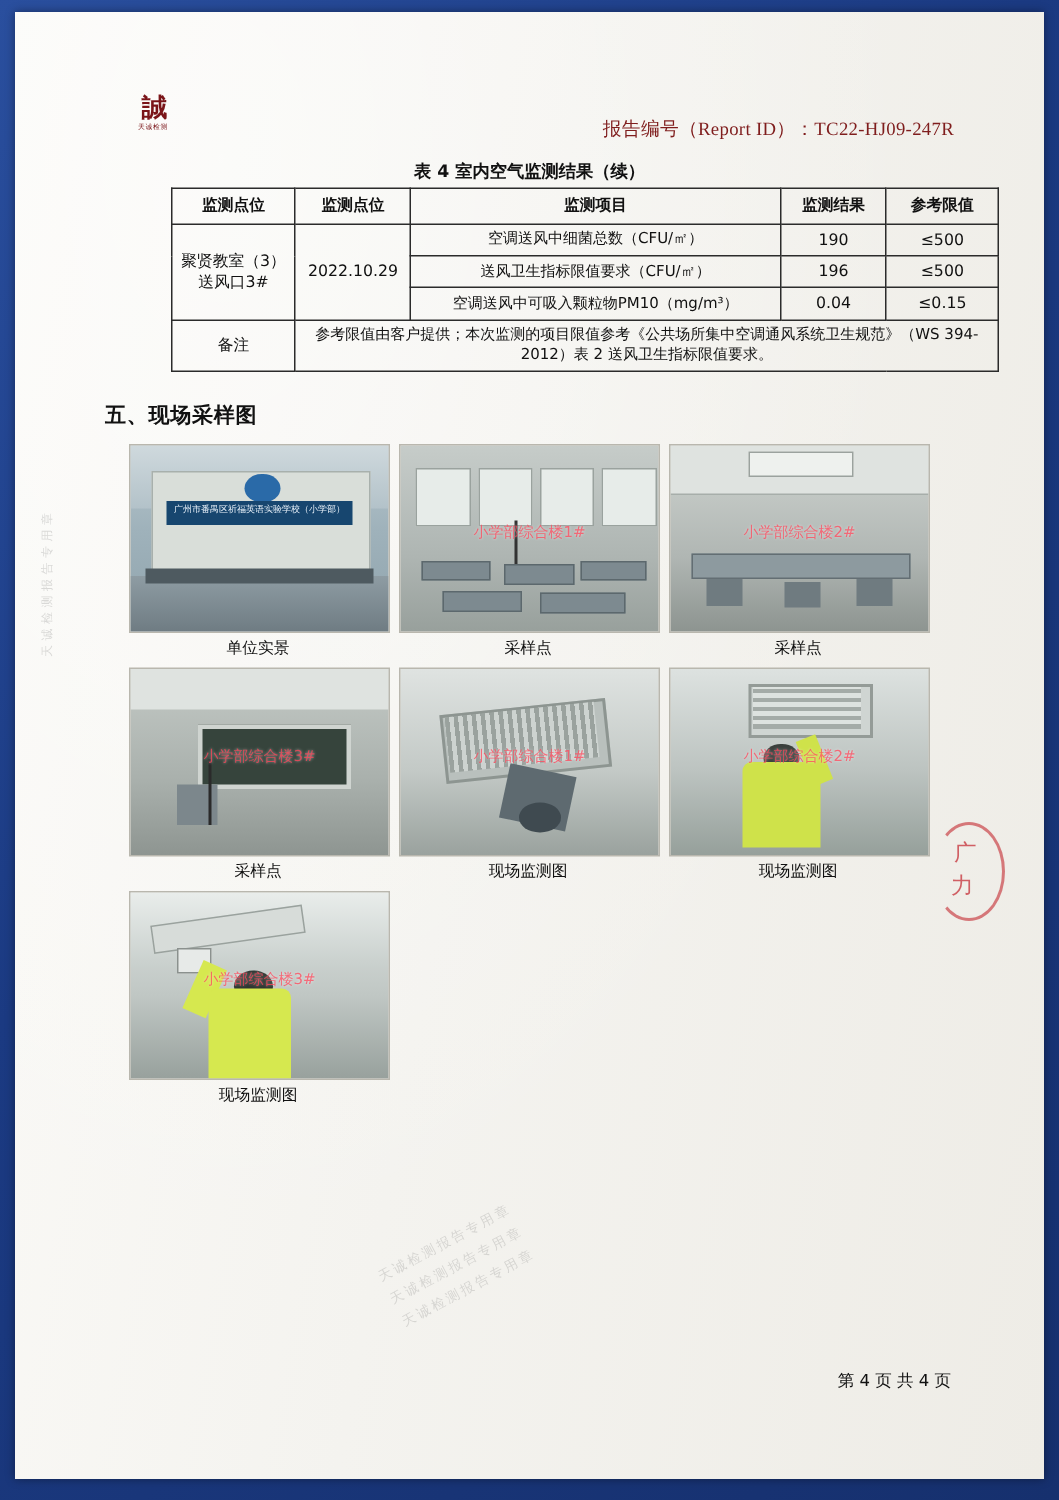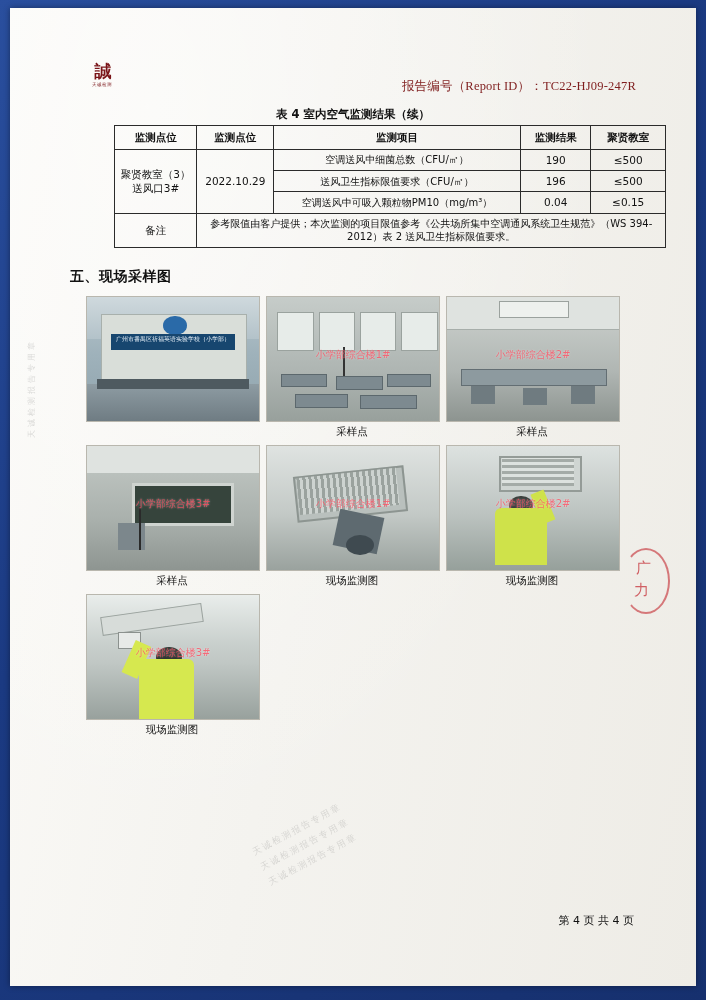--- a/index.html
+++ b/index.html
@@ -311,21 +311,21 @@
 
       <div class="table-caption">表 4 室内空气监测结果（续）</div>
 
       <table class="res">
         <tbody>
             <tr>
           <th class="col1">监测点位</th>
           <th class="col2">监测点位</th>
           <th class="col3">监测项目</th>
           <th class="col4">监测结果</th>
-          <th class="col5">聚贤教室</th>
+          <th class="col5">参考限值</th>
         </tr>
         <tr>
           <td rowspan="3">聚贤教室（3）送风口3#</td>
           <td rowspan="3">2022.10.29</td>
           <td class="item">空调送风中细菌总数（CFU/㎡）</td>
           <td>190</td>
           <td>≤500</td>
         </tr>
         <tr>
           <td class="item">送风卫生指标限值要求（CFU/㎡）</td>
@@ -352,20 +352,21 @@
             <div class="pimg ph1">
               <div class="sky"></div>
               <div class="bldg"></div>
               <div class="logo2"></div>
               <div class="sign"></div>
               <div class="signtxt">广州市番禺区祈福英语实验学校（小学部）</div>
               <div class="ground"></div>
               <div class="gate"></div>
               <div class="wm"></div>
             </div>
+            <div class="pcap">单位实景</div>
           </div>
           <div class="pcell">
             <div class="pimg ph2">
               <div class="win w1"></div>
                 <div class="win w2"></div>
                 <div class="win w3"></div>
                 <div class="win w4"></div>
               <div class="tripod"></div>
               <div class="desk d1"></div>
                 <div class="desk d2"></div>

